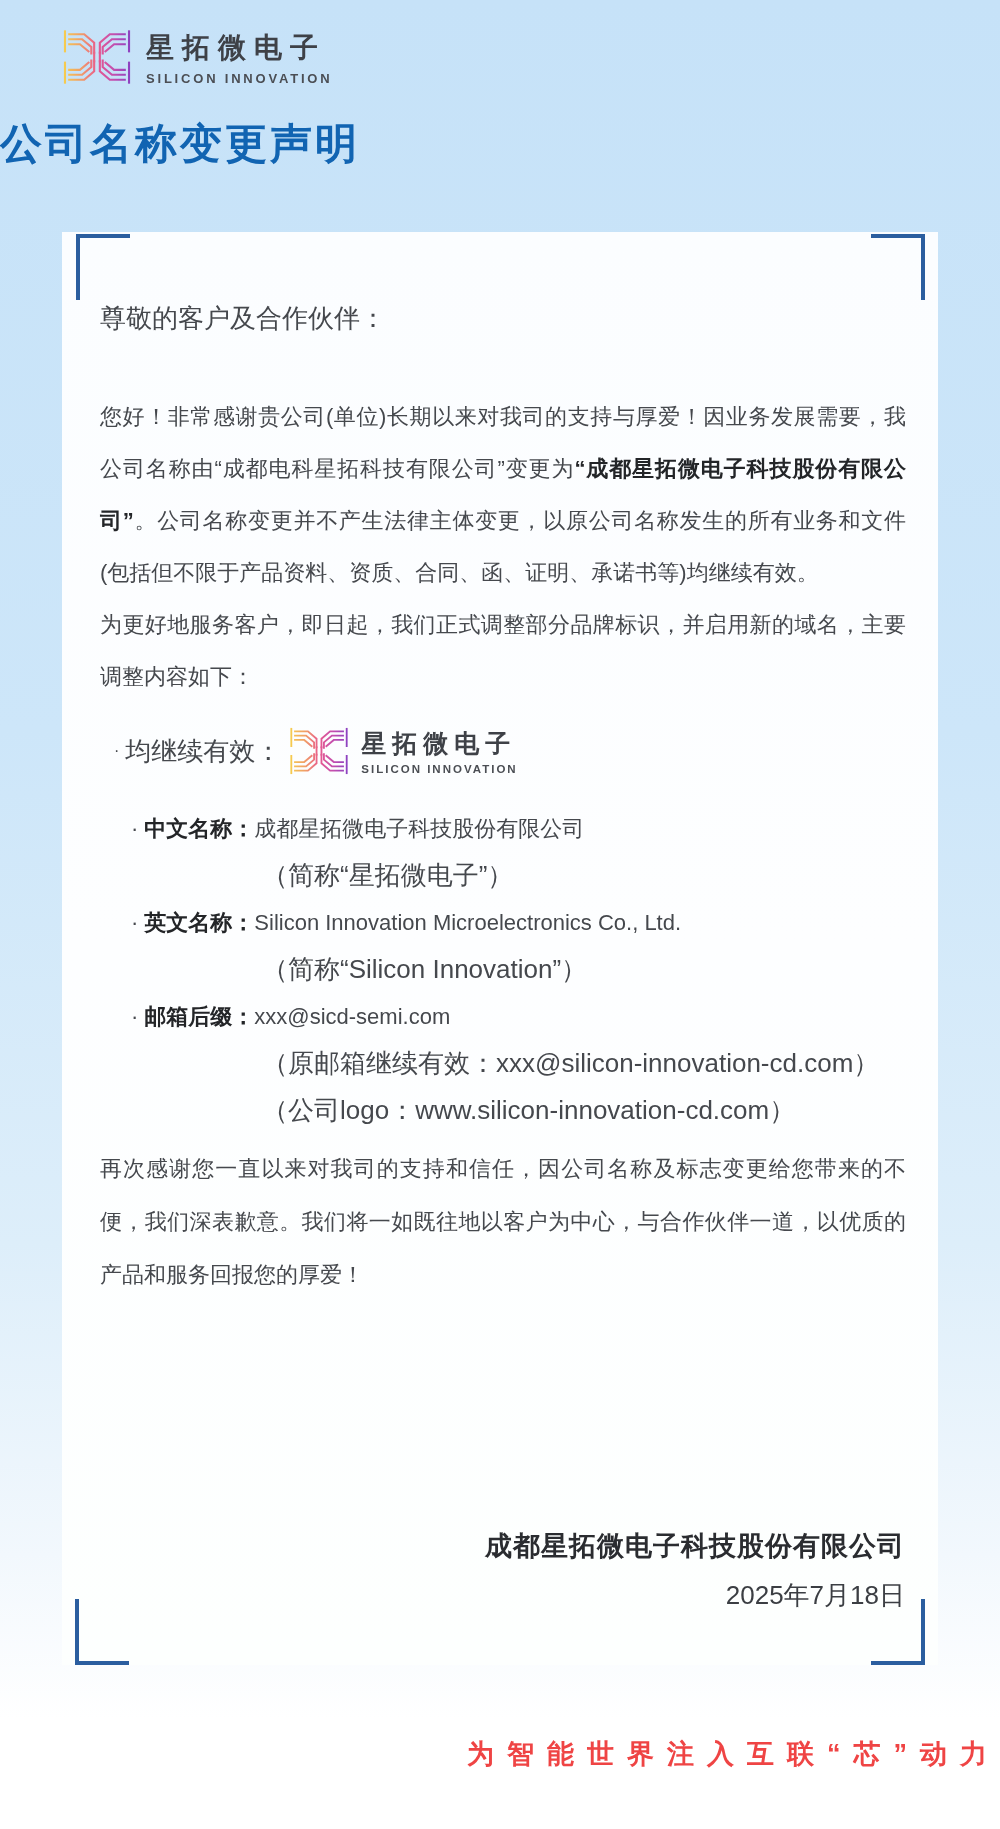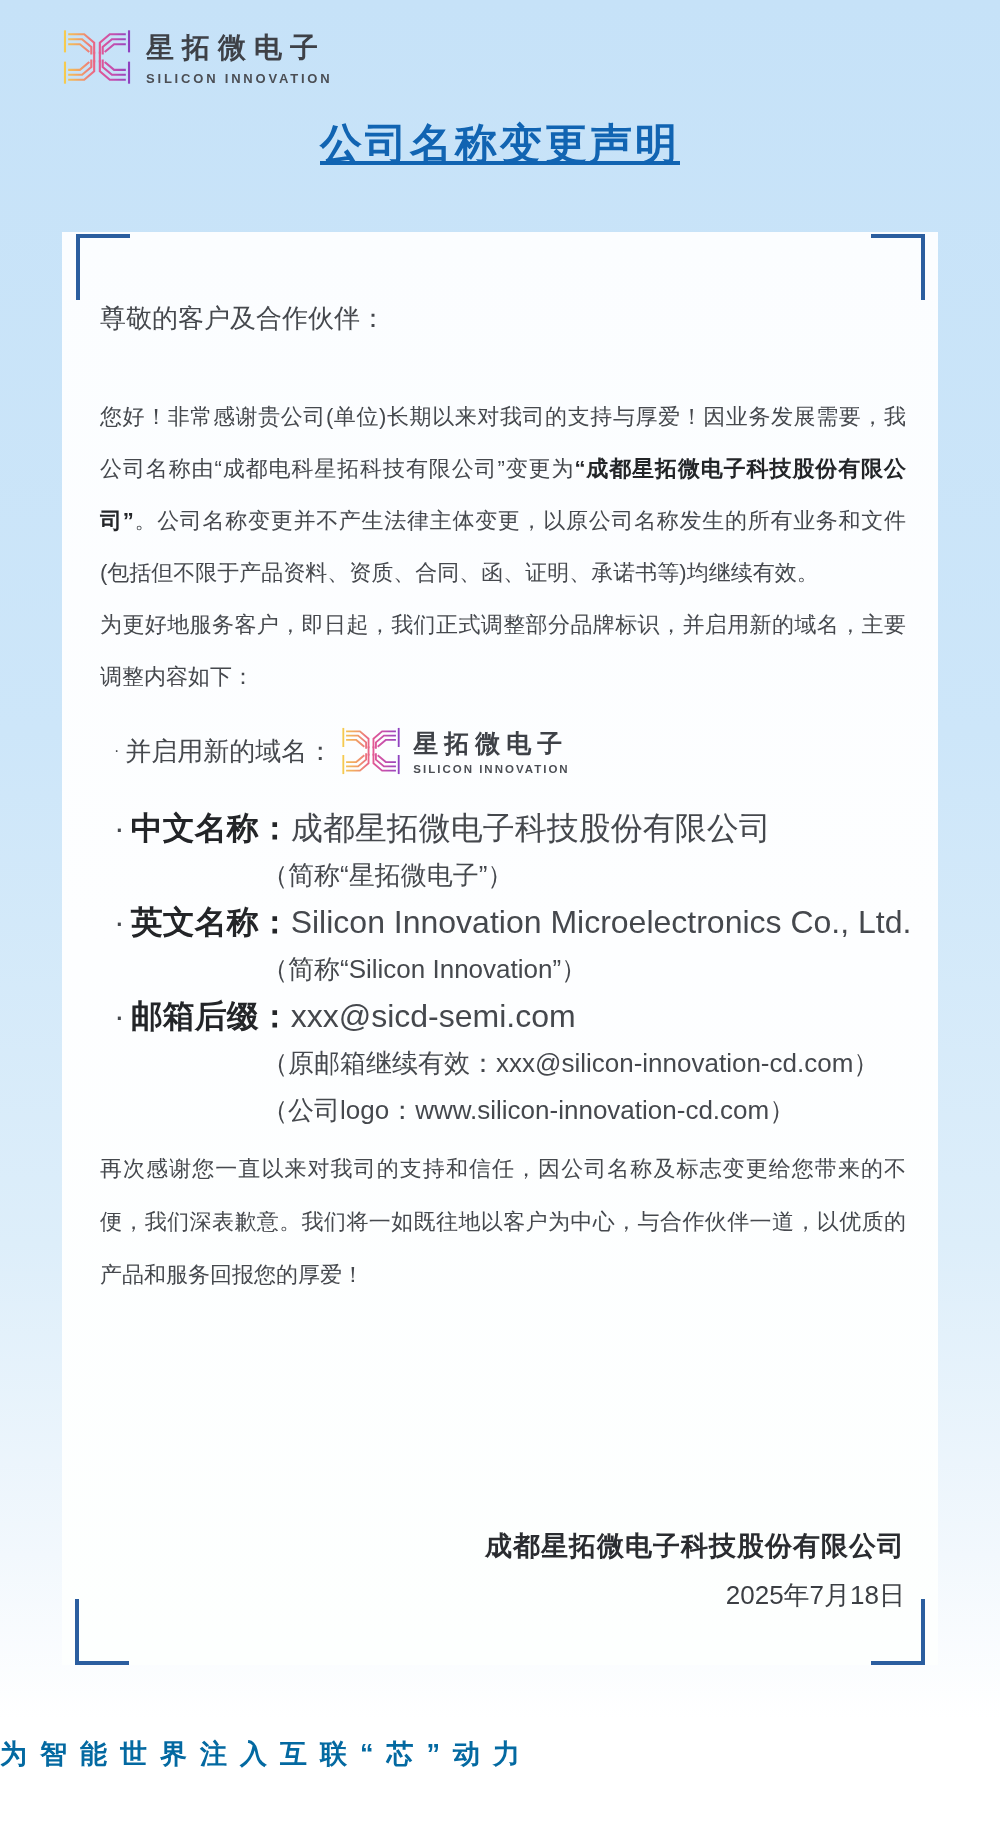--- a/index.html
+++ b/index.html
@@ -8,22 +8,22 @@
     background:linear-gradient(180deg,#c6e2f8 0%,#cde6f9 40%,#ddeefa 68%,#f2f8fd 85%,#ffffff 94%);
     font-family:"Liberation Sans","DejaVu Sans",sans-serif;
     -webkit-font-smoothing:antialiased;
   }
   
   .brand{position:absolute;left:60px;top:24px;display:flex;align-items:center;gap:12px;}
   .brand .mark{width:74px;height:66px;}
   .brand-cn{font-size:28px;font-weight:bold;color:#3e4147;letter-spacing:8px;}
   .brand-en{font-size:13px;font-weight:bold;color:#4b4e54;letter-spacing:2.8px;margin-top:4px;}
   
-  .title{position:absolute;top:116px;left:0;width:100%;text-align:center;margin:0;
-    font-size:42px;font-weight:900;color:#1164b2;letter-spacing:3px;text-decoration:underline;}
+  .title{position:absolute;top:116px;left:0;width:100%;margin:0;
+    font-size:42px;font-weight:900;color:#1164b2;letter-spacing:3px;}
   
   .card{position:absolute;left:62px;top:232px;width:876px;height:1433px;
     background:linear-gradient(180deg,#fbfdff 0%,#fdfeff 50%,#fdfffe 100%);}
   .corner{position:absolute;width:50px;height:62px;border:0 solid #2b5e9f;}
   .c-tl{left:14px;top:2px;border-left-width:4px;border-top-width:4px;}
   .c-tr{right:13px;top:2px;border-right-width:4px;border-top-width:4px;}
   .c-bl{left:13px;bottom:0;border-left-width:4px;border-bottom-width:4px;}
   .c-br{right:13px;bottom:0;border-right-width:4px;border-bottom-width:4px;}
   .content{position:absolute;left:38px;top:0;width:806px;padding-top:70px;}
   .salutation{font-size:26px;color:#45484d;margin:0;line-height:32px;}
@@ -32,34 +32,34 @@
   .b{font-weight:bold;color:#232528;}
   
   .logo-row{display:flex;align-items:center;margin:10px 0 0 14px;height:76px;}
   .li-label{font-size:26px;color:#45484d;}
   .logo-inline{display:flex;align-items:center;gap:10px;margin-left:6px;}
   .logo-inline .mark{width:64px;height:58px;}
   .li-cn{font-size:25px;font-weight:bold;color:#3e4147;letter-spacing:6px;}
   .li-en{font-size:11.5px;font-weight:bold;color:#4b4e54;letter-spacing:2px;margin-top:3px;}
   
   .info-list{margin-top:16px;}
-  .info-line{margin-left:14px;font-size:32px;line-height:47px;white-space:nowrap;}
+  .info-line{margin-left:31px;font-size:22px;line-height:47px;white-space:nowrap;}
   .dot{color:#45484d;margin-right:6px;}
   .lab{font-weight:bold;color:#232528;}
   .val{color:#45484d;}
   .sub{margin-left:162px;font-size:26px;color:#45484d;line-height:47px;}
   .sub:empty{display:none;}
   .closing{margin-top:8px;line-height:53px;}
   
   .signature{position:absolute;right:33px;top:1296px;text-align:right;}
   .sig-company{font-size:27px;font-weight:bold;color:#2a2c30;letter-spacing:1px;}
   .sig-date{font-size:26px;color:#3b3e43;margin-top:14px;}
   
-  .slogan{position:absolute;top:1736px;left:0;width:100%;text-align:left;
-    font-size:27px;font-weight:bold;color:#0369a1;letter-spacing:13px;}
+  .slogan{position:absolute;top:1736px;left:0;width:100%;text-align:right;
+    font-size:27px;font-weight:bold;color:#ef4444;letter-spacing:13px;}
 </style>
 </head>
 <body>
 
 <svg width="0" height="0" style="position:absolute" aria-hidden="true">
   <defs>
     <linearGradient id="lg" gradientUnits="userSpaceOnUse" x1="0" y1="46" x2="104" y2="46">
       <stop offset="0" stop-color="#f7d848"></stop>
       <stop offset="0.3" stop-color="#f09a6a"></stop>
       <stop offset="0.5" stop-color="#e85a8e"></stop>
@@ -111,21 +111,21 @@
 
     <div class="content">
       <p class="salutation">尊敬的客户及合作伙伴：</p>
 
       <p class="para first"><span>您好！非常感谢贵公司(单位)长期以来对我司的支持与厚爱！因业务发展需要，我公司名称由“成都电科星拓科技有限公司”变更为</span><span class="b">“成都星拓微电子科技股份有限公司”</span><span>。公司名称变更并不产生法律主体变更，以原公司名称发生的所有业务和文件(包括但不限于产品资料、资质、合同、函、证明、承诺书等)均继续有效。</span></p>
 
       <p class="para">为更好地服务客户，即日起，我们正式调整部分品牌标识，并启用新的域名，主要调整内容如下：</p>
 
       <div class="logo-row">
         <span class="dot">·</span>
-        <span class="li-label">并启用新的域名：</span>
+        <span class="li-label">均继续有效：</span>
         <div class="logo-inline">
           <svg class="mark" viewBox="0 0 104 92">
               <use href="#xmark"></use>
             </svg>
           <div>
             <div class="li-cn">星拓微电子</div>
             <div class="li-en">SILICON INNOVATION</div>
           </div>
         </div>
       </div>

